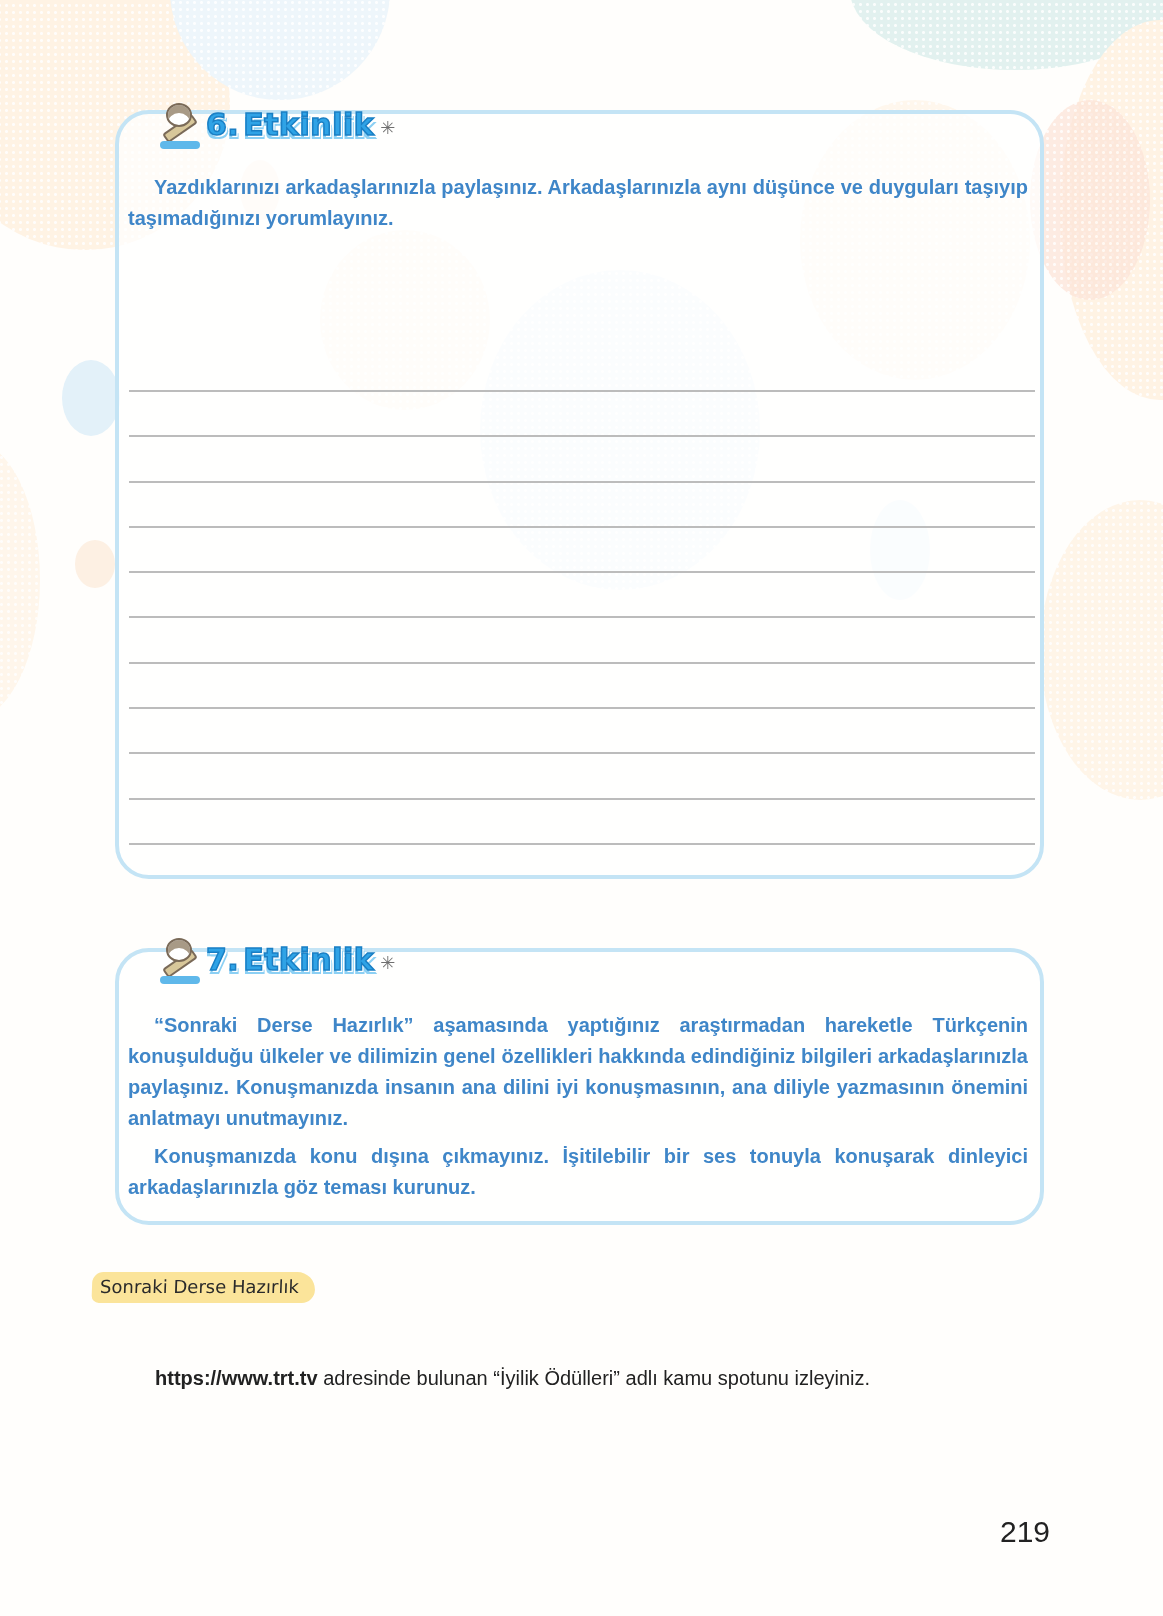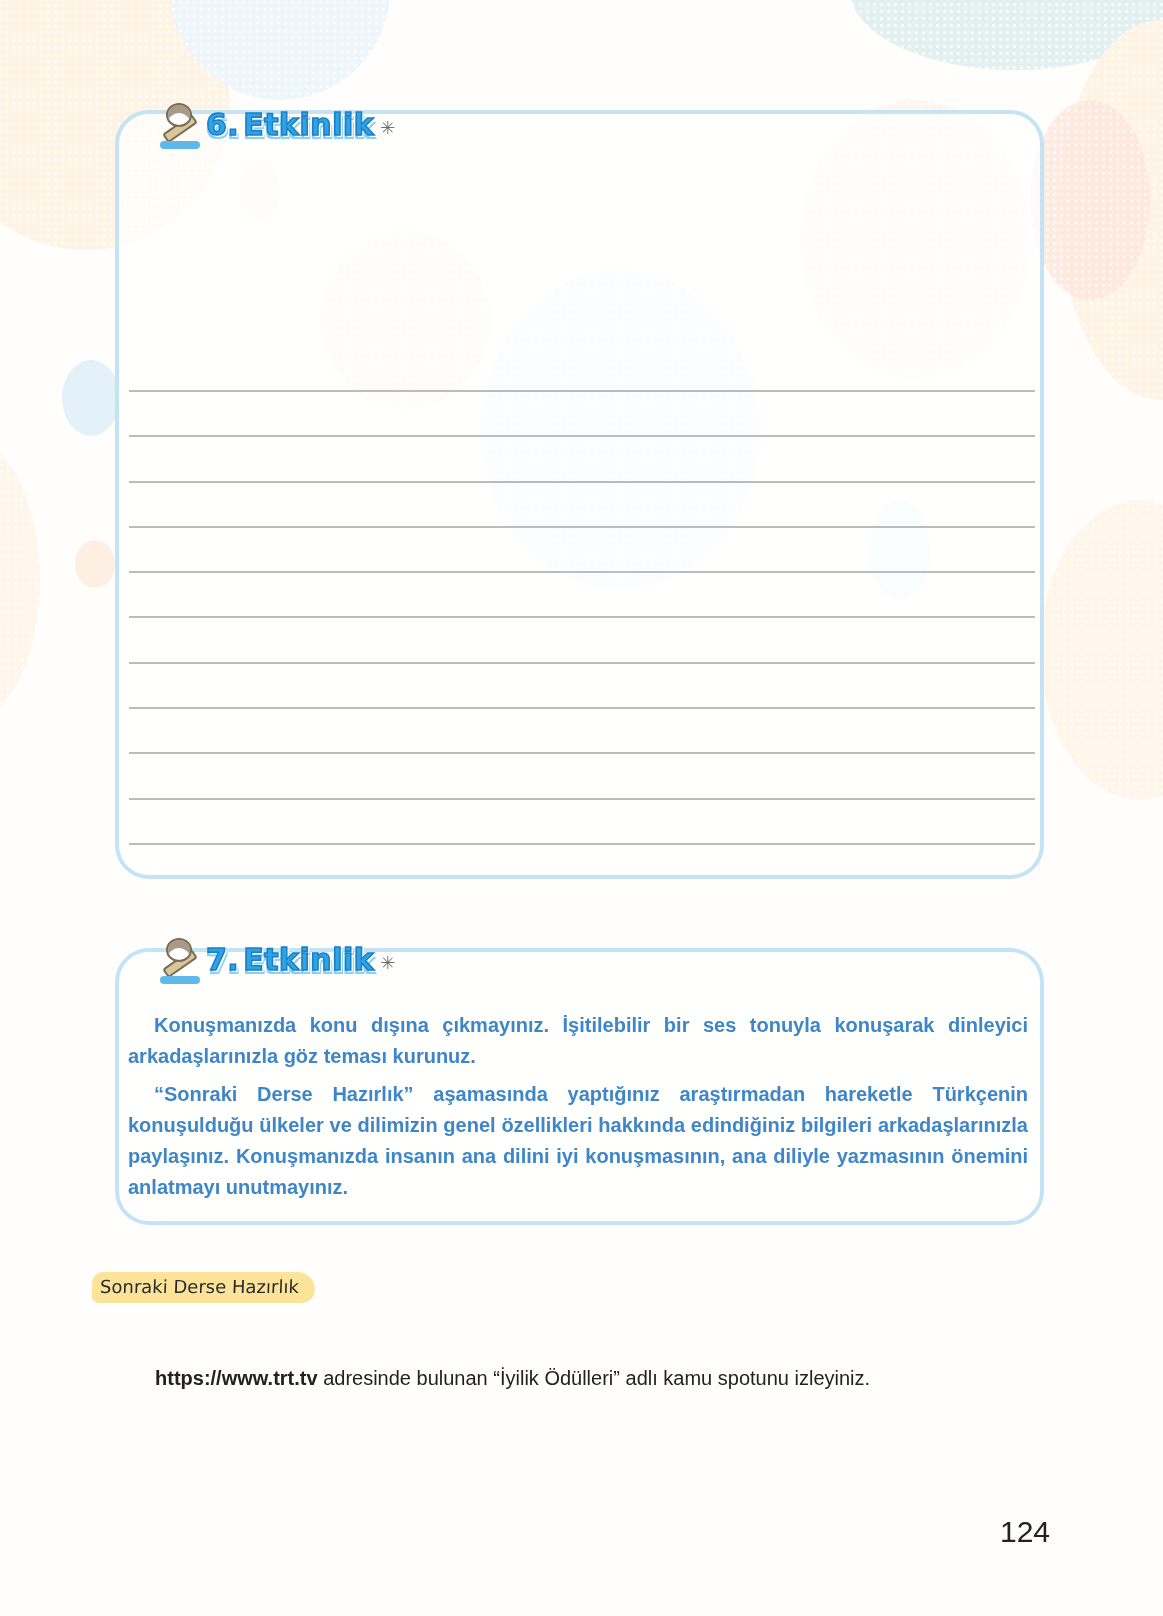--- a/index.html
+++ b/index.html
@@ -156,20 +156,21 @@
     <div class="pencil"></div>
       <div class="head"></div>
       <div class="wave"></div>
   </div>
   <span class="badge-title">6.</span>
   <span class="badge-title" style="padding-left:0">Etkinlik</span>
   <span class="badge-spark">✳</span>
 </div>
 
 <div id="instr6" class="instr">
+  <p>Yazdıklarınızı arkadaşlarınızla paylaşınız. Arkadaşlarınızla aynı düşünce ve duyguları taşıyıp taşımadığınızı yorumlayınız.</p>
 </div>
 
 <div class="writing-lines">
   <div class="writing-line"></div>
   <div class="writing-line"></div>
   <div class="writing-line"></div>
   <div class="writing-line"></div>
   <div class="writing-line"></div>
   <div class="writing-line"></div>
   <div class="writing-line"></div>
@@ -186,22 +187,22 @@
     <div class="pencil"></div>
       <div class="head"></div>
       <div class="wave"></div>
   </div>
   <span class="badge-title">7.</span>
   <span class="badge-title" style="padding-left:0">Etkinlik</span>
   <span class="badge-spark">✳</span>
 </div>
 
 <div id="instr7" class="instr">
+  <p>“Sonraki Derse Hazırlık” aşamasında yaptığınız araştırmadan hareketle Türkçenin konuşulduğu ülkeler ve dilimizin genel özellikleri hakkında edindiğiniz bilgileri arkadaşlarınızla paylaşınız. Konuşmanızda insanın ana dilini iyi konuşmasının, ana diliyle yazmasının önemini anlatmayı unutmayınız.</p>
   <p>Konuşmanızda konu dışına çıkmayınız. İşitilebilir bir ses tonuyla konuşarak dinleyici arkadaşlarınızla göz teması kurunuz.</p>
-  <p>“Sonraki Derse Hazırlık” aşamasında yaptığınız araştırmadan hareketle Türkçenin konuşulduğu ülkeler ve dilimizin genel özellikleri hakkında edindiğiniz bilgileri arkadaşlarınızla paylaşınız. Konuşmanızda insanın ana dilini iyi konuşmasının, ana diliyle yazmasının önemini anlatmayı unutmayınız.</p>
 </div>
 
 <div class="prep-label">Sonraki Derse Hazırlık</div>
 <div class="prep-text">
   <span class="url">https://www.trt.tv</span><span> adresinde bulunan “İyilik Ödülleri” adlı kamu spotunu izleyiniz.</span>
 </div>
 
-<div class="page-number">124</div>
+<div class="page-number">219</div>
 
 </body></html>

